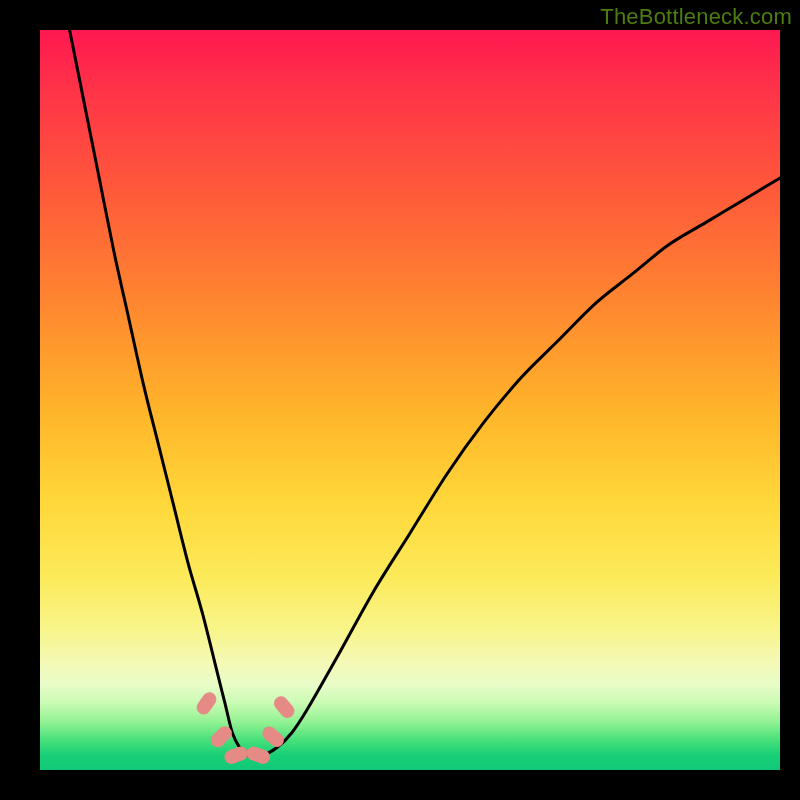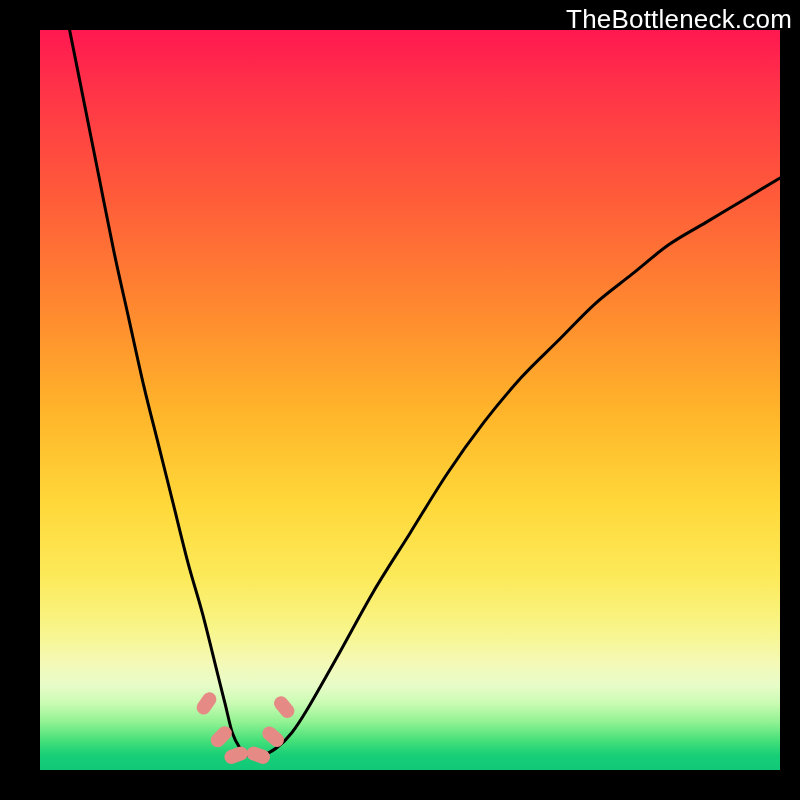--- a/index.html
+++ b/index.html
@@ -40,22 +40,22 @@
       #92f292 93.5%,
       #46e07a 96%,
       #18cf77 98%,
       #10c878 100%
     );
   }
   #watermark {
     position: absolute;
     top: 4px;
     right: 8px;
-    color: #ffffff;
-    font-size: 26px;
+    color: #4d7c0f;
+    font-size: 22px;
     letter-spacing: 0.2px;
     user-select: none;
   }
   svg {
     position: absolute;
     left: 0;
     top: 0;
   }
   .curve {
     fill: none;

